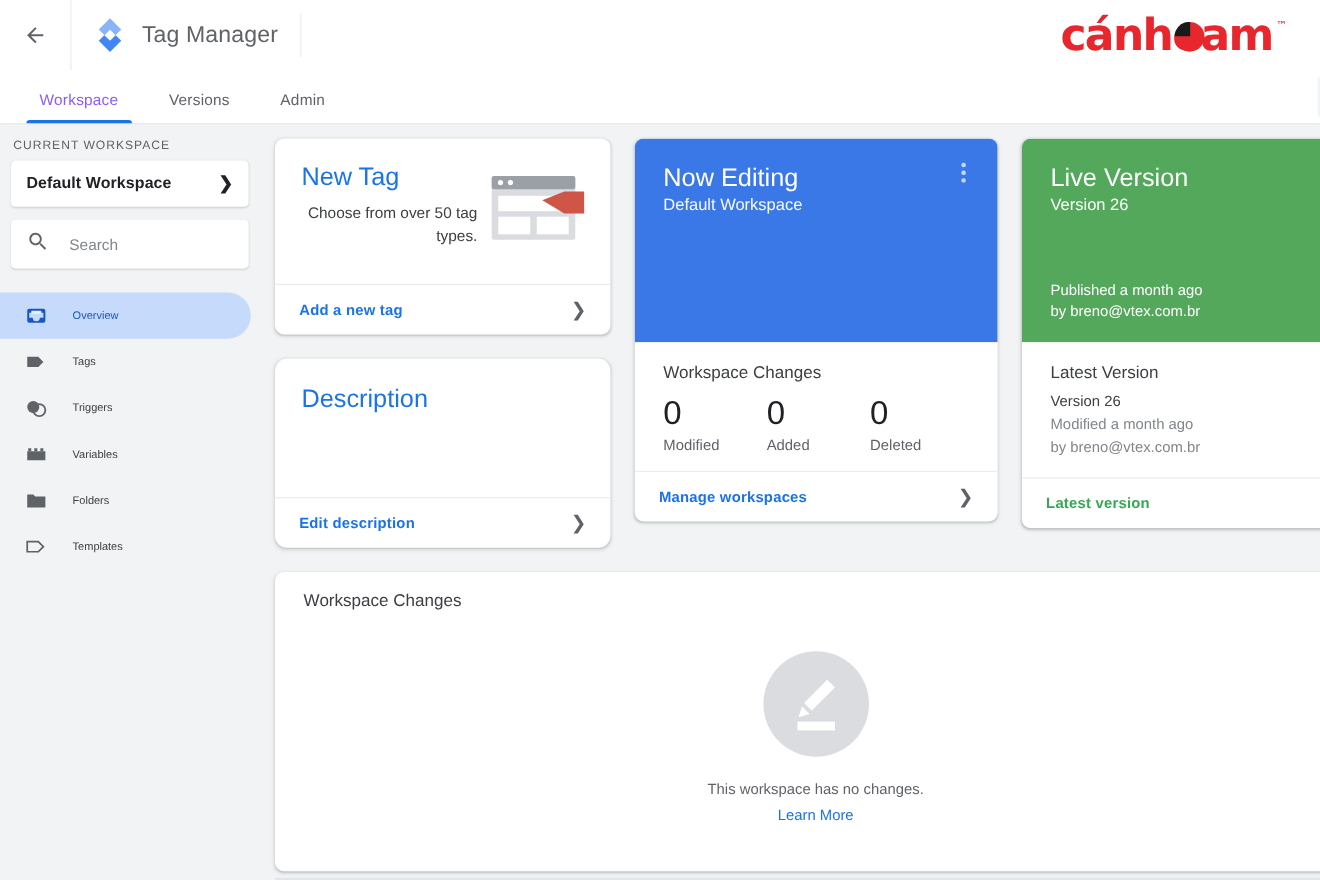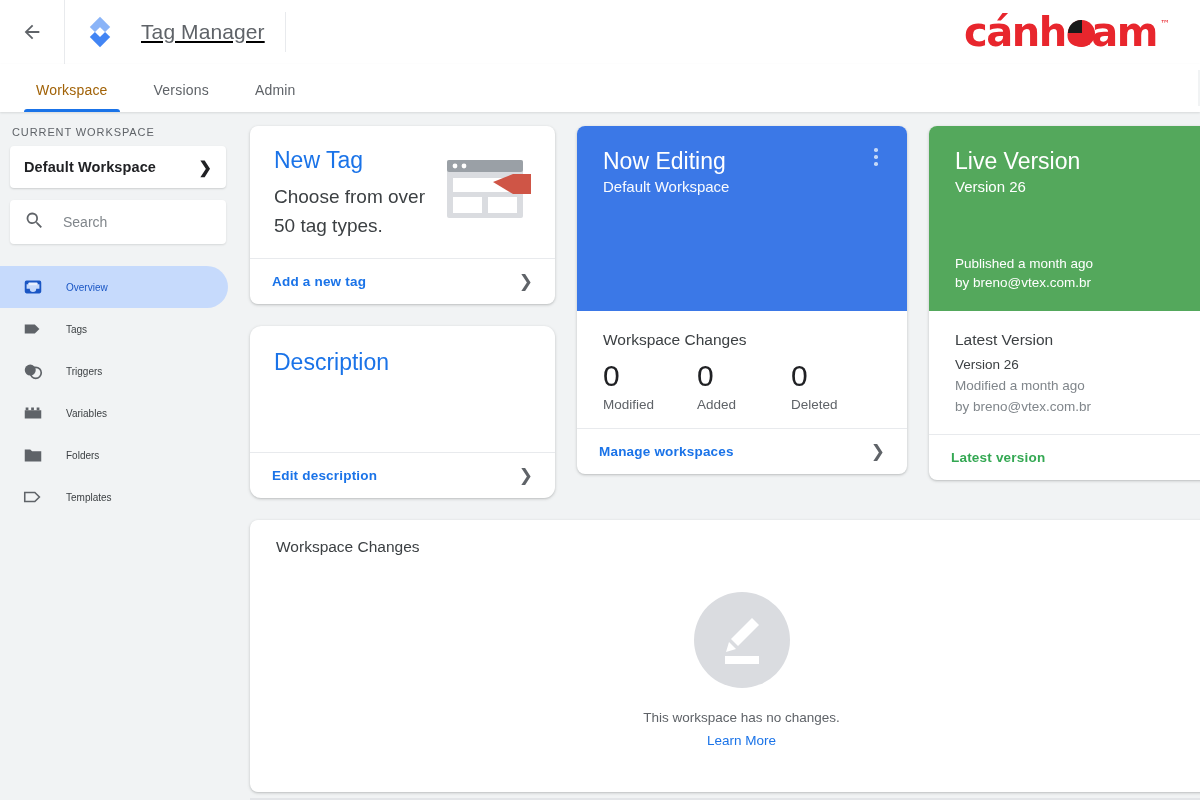--- a/index.html
+++ b/index.html
@@ -17,22 +17,22 @@
     position: relative;
     border-bottom: 1px solid #fff;
   }
   .back-btn {
     width: 64px; height: 64px;
     display: flex; align-items: center; justify-content: center;
     color: #5f6368; font-size: 21px; cursor: pointer;
   }
   .brand-sep { width: 1px; height: 64px; background: #e8eaed; }
   .brand {
-    display: flex; align-items: center; gap: 24px;
-    padding: 0 20px 0 18px; height: 64px; text-decoration: underline;
+    display: flex; align-items: center; gap: 12px;
+    padding: 0 20px 0 18px; height: 64px;
   }
   .gtm-logo { width: 34px; height: 34px; position: relative; }
   .brand-title {
     font-size: 21px; color: #5f6368; font-weight: 400;
     letter-spacing: .1px; white-space: nowrap;
   }
   .hdr-divider { width: 1px; height: 40px; background: #e8eaed; margin-right: 18px; }
   .breadcrumb-wrap { position: relative; flex: 1; height: 64px; }
   .breadcrumb {
     position: absolute; left: 0; top: 10px;
@@ -85,21 +85,21 @@
     padding-left: 24px;
     box-shadow: 0 1px 2px rgba(60,64,67,.15);
     position: relative;
   }
   .tab {
     font-size: 14px; color: #5f6368;
     padding: 0 12px 14px 12px; margin-right: 22px;
     cursor: pointer; position: relative;
     letter-spacing: .2px;
   }
-  .tab.active { color: #a16207; font-weight: 500; }
+  .tab.active { color: #8b5cf6; font-weight: 500; }
   .tab.active::after {
     content: ""; position: absolute;
     left: 0; right: 0; bottom: 0; height: 3px;
     background: #1a73e8; border-radius: 3px 3px 0 0;
   }
   .tabbar-edge {
     position: absolute; right: 0; top: 6px;
     width: 2px; height: 36px; background: #f1f3f4;
   }
 
@@ -194,22 +194,22 @@
   .newtag-body {
     height: 132px; padding: 22px 22px 0 24px;
     display: flex; justify-content: space-between;
   }
   .card-h-blue {
     font-size: 23px; color: #1a73e8;
     font-weight: 400; letter-spacing: 0;
     line-height: 1.1; margin-bottom: 10px;
   }
   .newtag-sub {
-    font-size: 19px; color: #3c4043;
-    line-height: 1.5; max-width: 160px;
+    font-size: 14px; color: #3c4043;
+    line-height: 1.5; max-width: 160px; text-align: right;
   }
   .tag-illus { width: 88px; height: 74px; position: relative; flex-shrink: 0; margin-top: 6px; }
 
   
   .desc-body { height: 126px; padding: 24px 22px 0 24px; }
 
   
   .blue-card {
     background: #3b78e7; color: #fff;
     height: 185px; padding: 22px 20px 0 26px;

